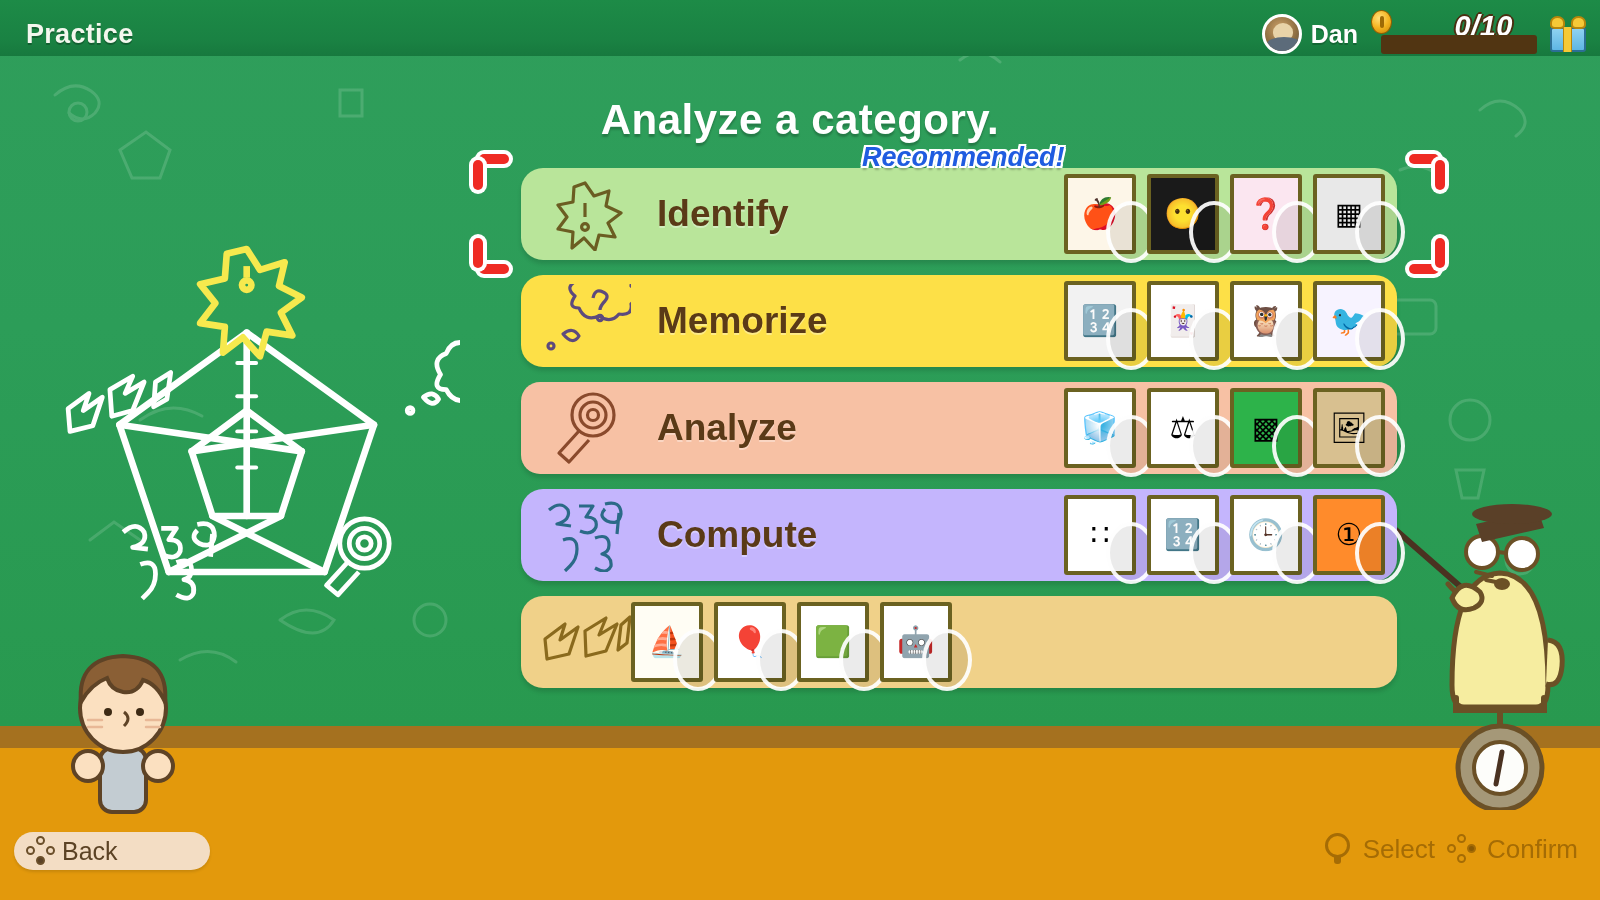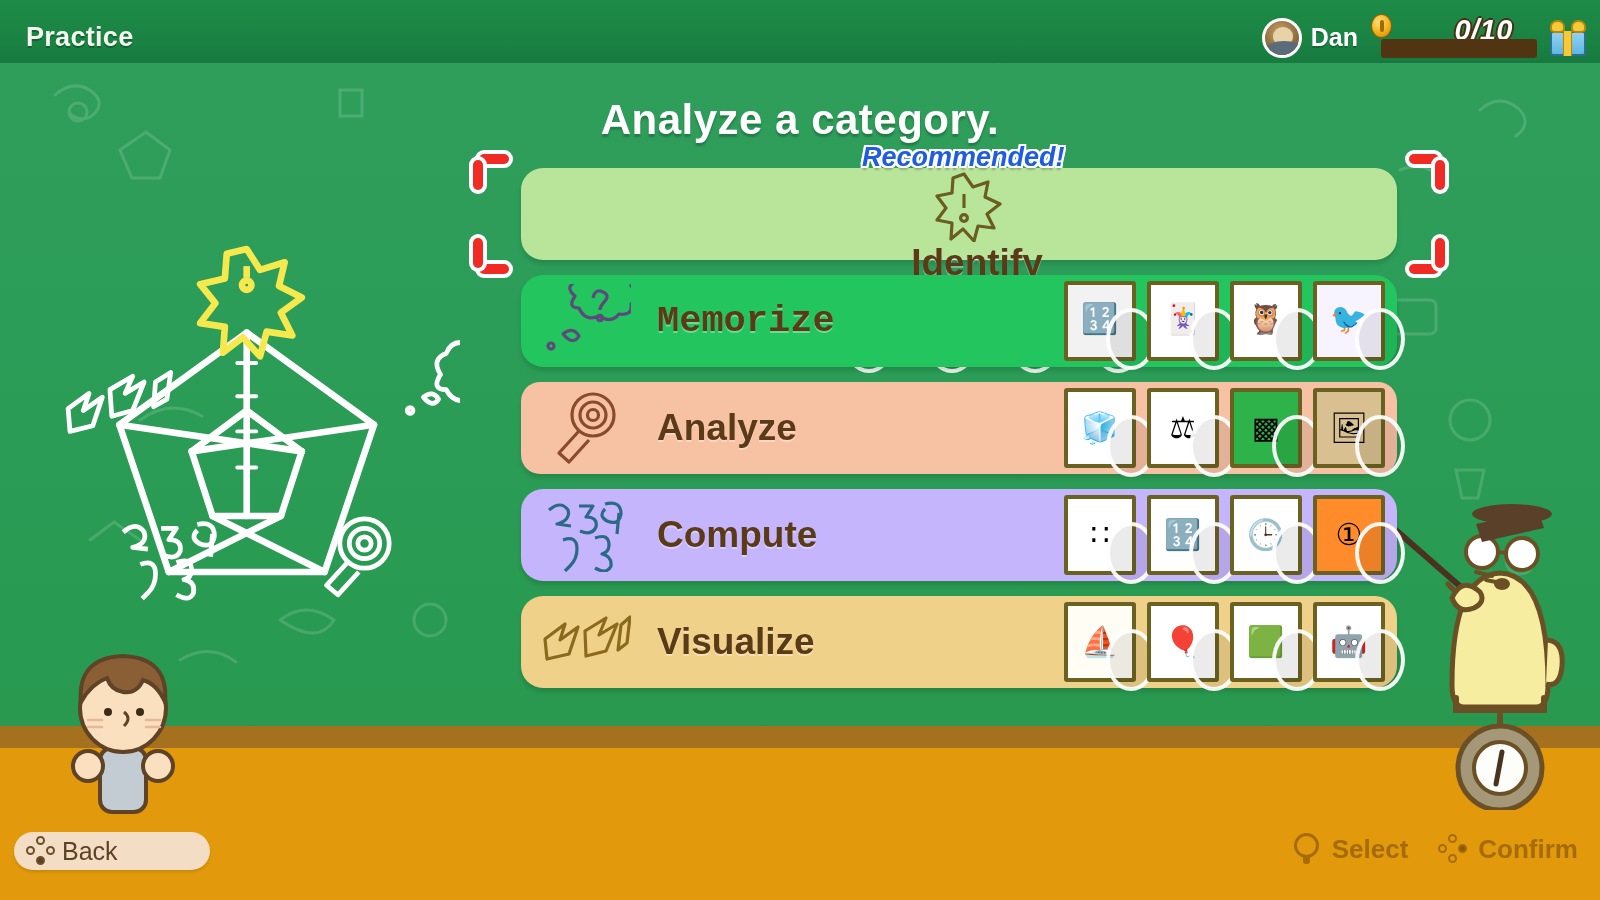--- a/index.html
+++ b/index.html
@@ -24,21 +24,21 @@
   .floor {
     position:absolute; left:0; top:748px; width:1600px; height:152px;
     background:#e3990c;
   }
 
   
   .doodles { position:absolute; inset:0; opacity:.14; }
 
   
   #topbar {
-    position:absolute; left:0; top:0; width:1600px; height:63px;
+    position:absolute; left:0; top:0; width:1600px; height:56px;
     background:linear-gradient(180deg,#1d8b47 0%, #1a8243 70%, #17793e 100%);
     display:flex; align-items:center; justify-content:space-between;
     padding:12px 12px 0 26px; z-index:40;
   }
   #page-title {
     color:#f3f7ee; font-size:27px; font-weight:bold; letter-spacing:.3px;
     text-shadow:0 2px 0 rgba(0,0,0,.25);
   }
   .hdr-right { display:flex; align-items:center; gap:9px; }
   .avatar {
@@ -172,21 +172,21 @@
   }
   #back-button .lbl { color:#5c4325; font-size:25px; }
   .dotpad { position:absolute; width:30px; height:30px; }
   .dotpad span { position:absolute; width:9px; height:9px; border-radius:50%;
     border:2px solid #6b4f2a; background:transparent; }
   .dotpad .d-top  { left:10px; top:0; }
   .dotpad .d-left { left:0; top:10px; }
   .dotpad .d-right{ left:20px; top:10px; }
   .dotpad .d-bot  { left:10px; top:20px; }
   .dotpad .filled { background:#5b4226; }
-  #hints { position:absolute; right:22px; top:833px; display:flex; align-items:center; gap:30px; z-index:40;font-weight:bold; }
+  #hints { position:absolute; right:22px; top:833px; display:flex; align-items:center; gap:12px; z-index:40; }
   .hint { display:flex; align-items:center; gap:10px; color:#a56c05; font-size:26px; }
   .stick-icon { position:relative; width:30px; height:32px; }
   .stick-icon .ring2 { position:absolute; left:2px; top:0; width:25px; height:25px;
     border-radius:50%; border:3px solid #a56c05; }
   .stick-icon .stem { position:absolute; left:11px; top:22px; width:7px; height:9px;
     background:#a56c05; border-radius:0 0 3px 3px; }
 </style>
 </head>
 <body>
 
@@ -330,21 +330,21 @@
       <div class="gbow-l"></div>
         <div class="gbow-r"></div>
     </div>
   </div>
 </div>
 
 <div id="main-title">Analyze a category.</div>
 <div id="recommended-badge">Recommended!</div>
 
 <div id="category-list">
-    <div class="cat-row" style="background: rgb(185, 229, 154); flex-direction: column;">
+    <div class="cat-row" style="background: rgb(185, 229, 154);">
       <div class="cat-icon"><svg viewBox="0 0 92 74">
           <g fill="none" stroke="#6b5d22" stroke-width="3.2" stroke-linejoin="round">
             <path d="M46 6 l9 13 l15 -5 l-3 15 l15 7 l-13 10 l7 14 l-16 -2 l-4 15 l-11 -12 l-12 10 l1 -16 l-15 -3 l9 -12 l-9 -12 l15 -3 l1 -15 z"></path>
             <path d="M46 26 l0 14"></path>
             <circle cx="46" cy="50" r="3.4"></circle>
           </g>
         </svg></div>
       <div class="cat-label">Identify</div>
       <div class="thumbs">
         <div class="thumb">
@@ -374,21 +374,21 @@
       </div>
       <div class="sel-bracket sb-bl">
         <i class="h"></i>
         <i class="v"></i>
       </div>
       <div class="sel-bracket sb-br">
         <i class="h"></i>
         <i class="v"></i>
       </div>
     </div>
-    <div class="cat-row" style="background: #22c55e; font-family: Liberation Mono, monospace;">
+    <div class="cat-row" style="background: #fde047;">
       <div class="cat-icon"><svg viewBox="0 0 92 74">
           <g fill="none" stroke="#5d4a7d" stroke-width="3.2" stroke-linejoin="round">
             <path d="M36 12 q-12 -10 4 -16 q4 -12 18 -8 q12 -10 22 2 q14 -2 12 12 q10 8 0 18 q2 12 -12 10 q-8 10 -20 2 q-14 6 -20 -8 q-12 0 -4 -12 z"></path>
             <path d="M54 14 q2 -10 10 -6 q7 3 2 9 q-5 5 -5 9"></path>
             <circle cx="61" cy="34" r="2.6"></circle>
             <path d="M24 50 q10 -8 16 2 q-6 10 -16 -2 z"></path>
             <circle cx="12" cy="62" r="3"></circle>
           </g>
         </svg></div>
       <div class="cat-label">Memorize</div>
@@ -471,21 +471,20 @@
       </div>
     </div>
     <div class="cat-row" style="background: rgb(240, 209, 137);">
       <div class="cat-icon"><svg viewBox="0 0 92 74">
           <g fill="none" stroke="#8a6a1d" stroke-width="3.2" stroke-linejoin="round">
             <path d="M6 34 l20 -15 l-5 16 l18 -13 l-9 27 l-22 5 z"></path>
             <path d="M46 26 l21 -13 l-7 17 l18 -11 l-11 27 l-20 5 z"></path>
             <path d="M82 20 l9 -8 l-3 26 l-9 7 z"></path>
           </g>
         </svg></div>
-      <div class="cat-label">Visualize</div>
       <div class="thumbs">
         <div class="thumb">
           <div class="art" style="background: rgb(255, 253, 244);">⛵</div>
           <div class="ring"></div>
         </div>
         <div class="thumb">
           <div class="art" style="background: rgb(255, 255, 255);">🎈</div>
           <div class="ring"></div>
         </div>
         <div class="thumb">

